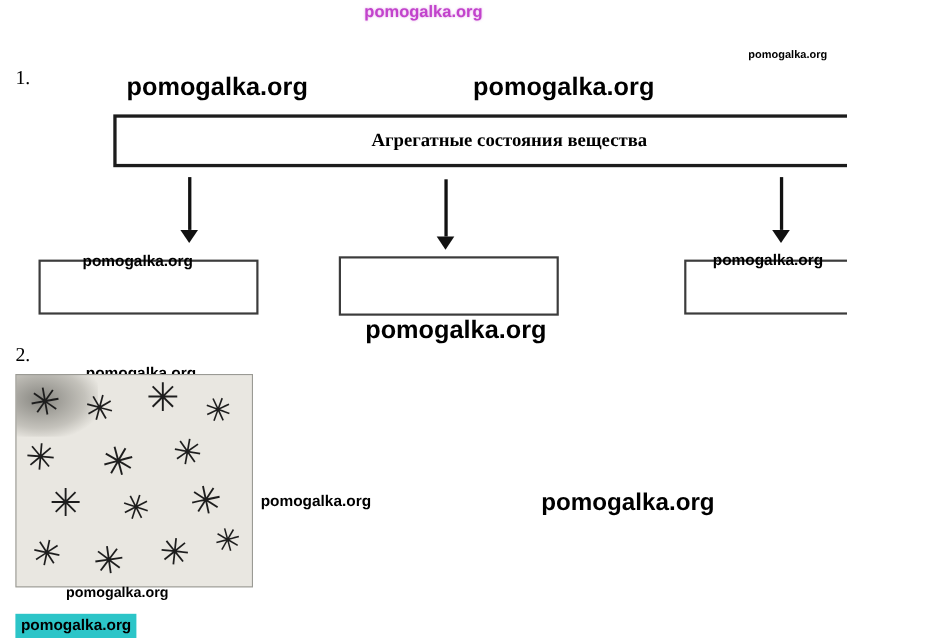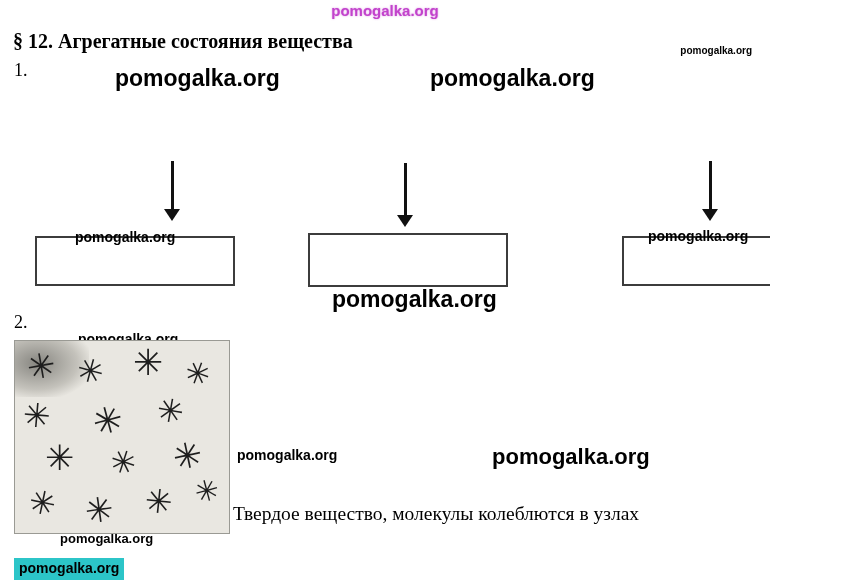--- a/index.html
+++ b/index.html
@@ -130,26 +130,28 @@
   .cap-2 { left: 14px;  top: 533px; }
 </style>
 </head>
 <body>
 
 <div class="page">
 
   <div class="wm-top">pomogalka.org</div>
   <div class="wm-tr">pomogalka.org</div>
 
-  <div class="title">§ 12. Агрегатные состояния вещества</div>
 
   <div class="num num-1">1.</div>
   <div class="wm-lg" style="left:115px; top:65px;">pomogalka.org</div>
   <div class="wm-lg" style="left:430px; top:65px;">pomogalka.org</div>
 
+  <div class="main-box">
+    <span class="label">Агрегатные состояния вещества</span>
+  </div>
 
   <div class="arrow arrow-1">
     <div class="shaft"></div>
     <div class="head"></div>
   </div>
   <div class="arrow arrow-2">
     <div class="shaft"></div>
     <div class="head"></div>
   </div>
   <div class="arrow arrow-3">
@@ -182,18 +184,17 @@
     <span class="star" style="left:158px; top:98px; font-size:35px; transform:rotate(-12deg);">✳</span>
     <span class="star" style="left:14px; top:146px; font-size:32px; transform:rotate(12deg);">✳</span>
     <span class="star" style="left:70px; top:152px; font-size:34px; transform:rotate(-8deg);">✳</span>
     <span class="star" style="left:130px; top:144px;font-size:33px; transform:rotate(6deg);">✳</span>
     <span class="star" style="left:180px; top:136px;font-size:29px; transform:rotate(-15deg);">✳</span>
   </div>
 
   <div class="wm-sm" style="left:237px; top:447px;">pomogalka.org</div>
   <div class="wm-lg" style="left:492px; top:444px; font-size:22px;">pomogalka.org</div>
 
-  <div class="cap cap-1">Твердое вещество, молекулы колеблются в узлах</div>
 
   <div class="wm-sm" style="left:60px; top:531px; font-size:13px;">pomogalka.org</div>
   <div class="wm-hl">pomogalka.org</div>
 
 </div>
 
 </body></html>

